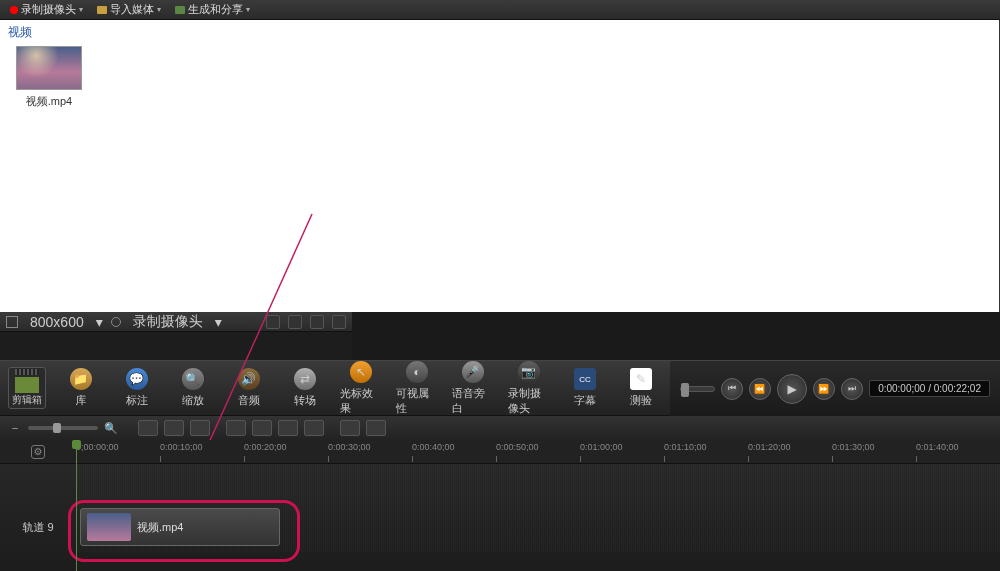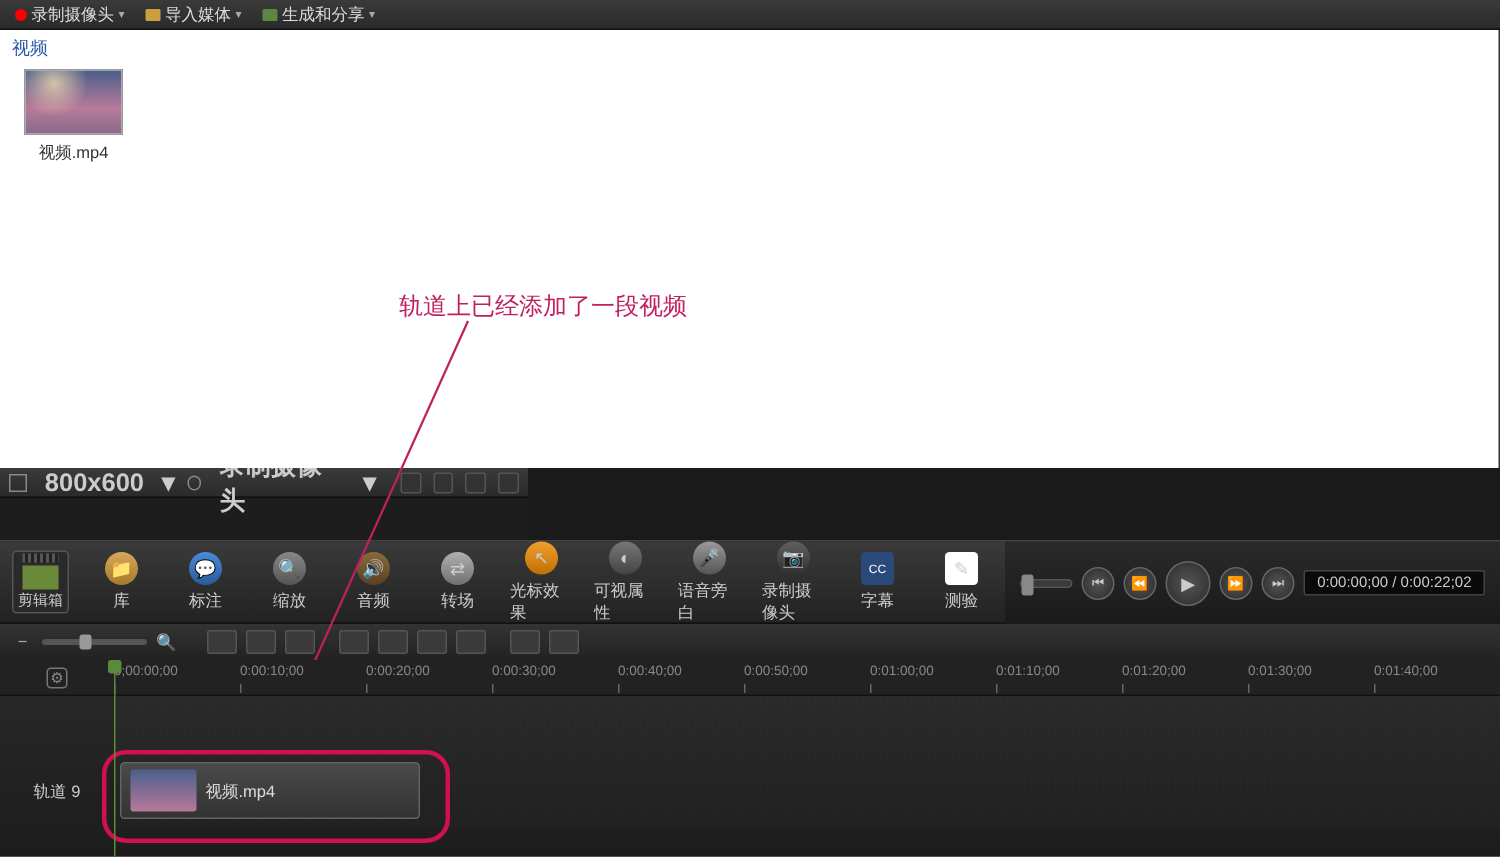--- a/index.html
+++ b/index.html
@@ -17,21 +17,21 @@
 .media-bin .bin-title { position: absolute; top: 4px; left: 8px; font-size: 12px; color: #2a5aaa; }
 .media-thumb { position: absolute; top: 26px; left: 16px; width: 66px; text-align: center; }
 .media-thumb .thumb-img { width: 66px; height: 44px; background: linear-gradient(180deg,#4a5f8a 0%,#b77a9a 60%,#8a6a8a 100%); border: 1px solid #999; position: relative; overflow: hidden; }
 .media-thumb .thumb-img::before { content:""; position:absolute; inset:0; background: radial-gradient(circle at 30% 20%, rgba(255,230,180,.7), transparent 40%); }
 .media-thumb .cap { font-size: 11px; color: #333; margin-top: 4px; }
 
 .annotation { position: absolute; top: 174px; left: 266px; font-size: 16px; color: #c02060; font-weight: 500; }
 .arrow-line { position: absolute; top: 188px; left: 162px; width: 180px; height: 340px; pointer-events: none; }
 
 .preview-pane { width: 352px; background: #1d1d1d; display: flex; flex-direction: column; }
-.preview-bar { height: 20px; background: linear-gradient(#3a3a3a,#2a2a2a); display: flex; align-items: center; padding: 0 6px; gap: 8px; font-size: 17px; color: #ccc; border-bottom:1px solid #111;font-weight:bold; }
+.preview-bar { height: 20px; background: linear-gradient(#3a3a3a,#2a2a2a); display: flex; align-items: center; padding: 0 6px; gap: 8px; font-size: 14px; color: #ccc; border-bottom:1px solid #111; }
 .preview-bar .sq { width:12px; height:12px; border:1px solid #888; }
 .preview-bar .zoom-ic { width:10px; height:10px; border:1px solid #888; border-radius:50%; }
 .preview-bar .dim, .preview-bar .fit { padding: 0 4px; }
 .preview-bar .spacer { flex:1; }
 .preview-bar .mini { width:14px; height:14px; background:#333; border:1px solid #555; border-radius:2px; }
 .preview-video { flex: 1; margin: 14px 18px; background: #000; position: relative; overflow: hidden; }
 .preview-video .sky { position:absolute; inset:0; background: linear-gradient(180deg,#3a5a9a 0%, #7a8ac4 25%, #c8a8c8 55%, #a88ab8 70%, #5a5a8a 100%); }
 .preview-video .clouds { position:absolute; top:12%; left:10%; width:80%; height:35%; background: radial-gradient(ellipse at 30% 50%, rgba(255,220,180,.6), transparent 60%), radial-gradient(ellipse at 70% 30%, rgba(180,140,150,.5), transparent 55%); }
 .preview-video .rock { position:absolute; right:0; bottom:20%; width:90px; height:70px; background: linear-gradient(200deg,#8a5a2a,#3a2a1a); border-radius: 40% 0 0 10% / 60% 0 0 20%; }
 .preview-video .sea { position:absolute; bottom:0; left:0; right:0; height:38%; background: linear-gradient(180deg, rgba(200,180,220,.6), rgba(100,110,160,.8)); }
@@ -114,21 +114,20 @@
   </div>
 </div>
 
 <div class="upper">
   <div class="media-bin">
     <div class="bin-title">视频</div>
     <div class="media-thumb">
       <div class="thumb-img"></div>
       <div class="cap">视频.mp4</div>
     </div>
-    <div class="annotation">轨道上已经添加了一段视频</div>
     <svg class="arrow-line">
       <defs>
           <marker id="ah" markerWidth="8" markerHeight="8" refX="6" refY="3" orient="auto">
             <path d="M0,0 L6,3 L0,6 Z" fill="#c02060"></path>
           </marker>
         </defs>
       <line x1="150" y1="6" x2="4" y2="330" stroke="#c02060" stroke-width="1.5" marker-end="url(#ah)"></line>
     </svg>
   </div>
 

